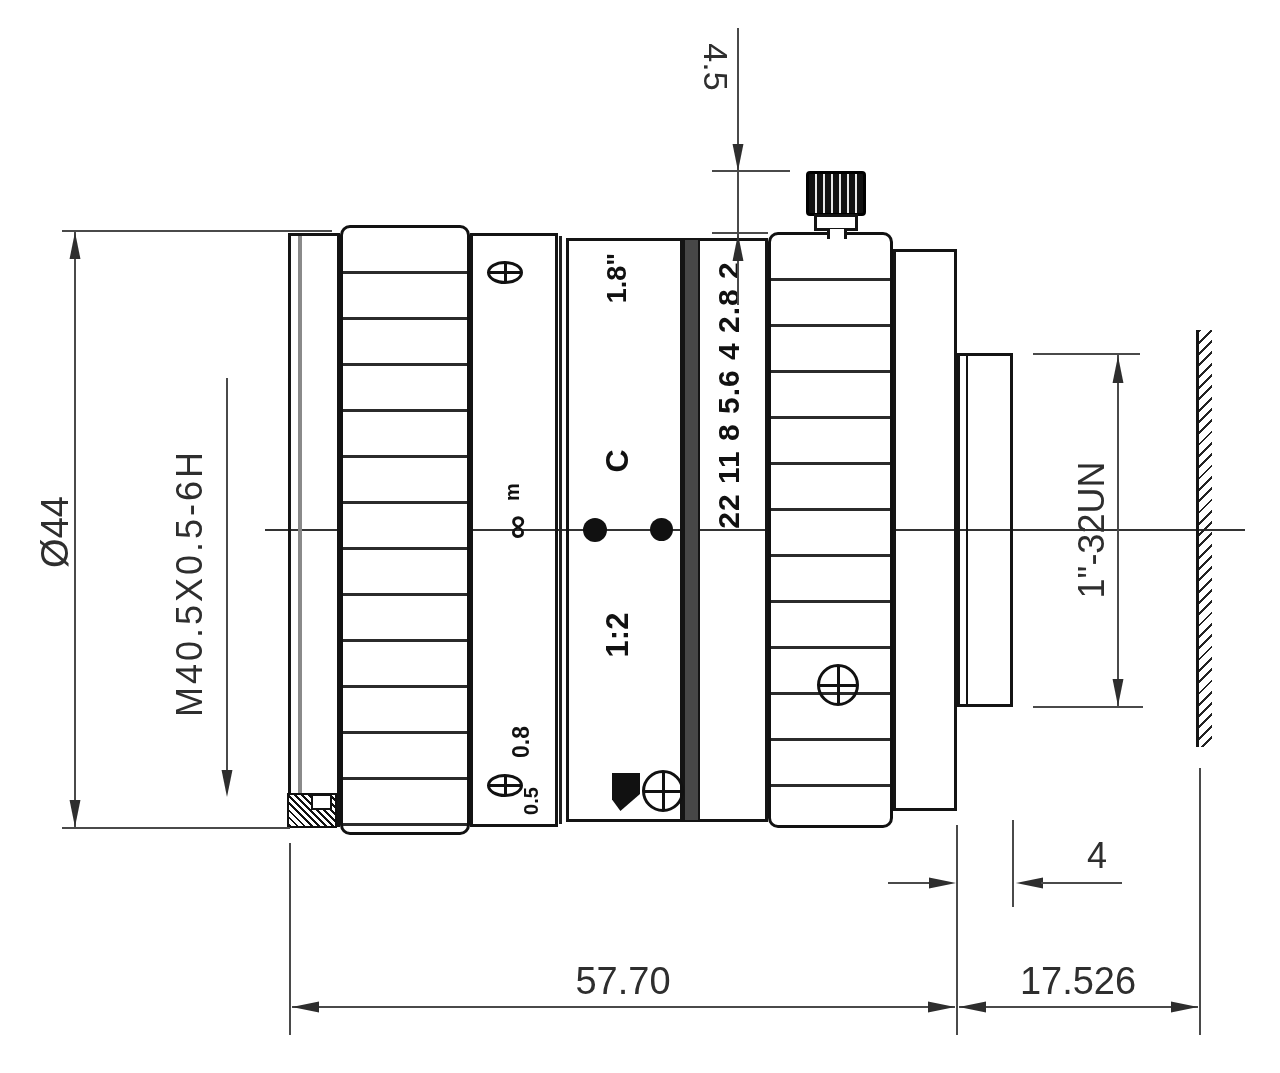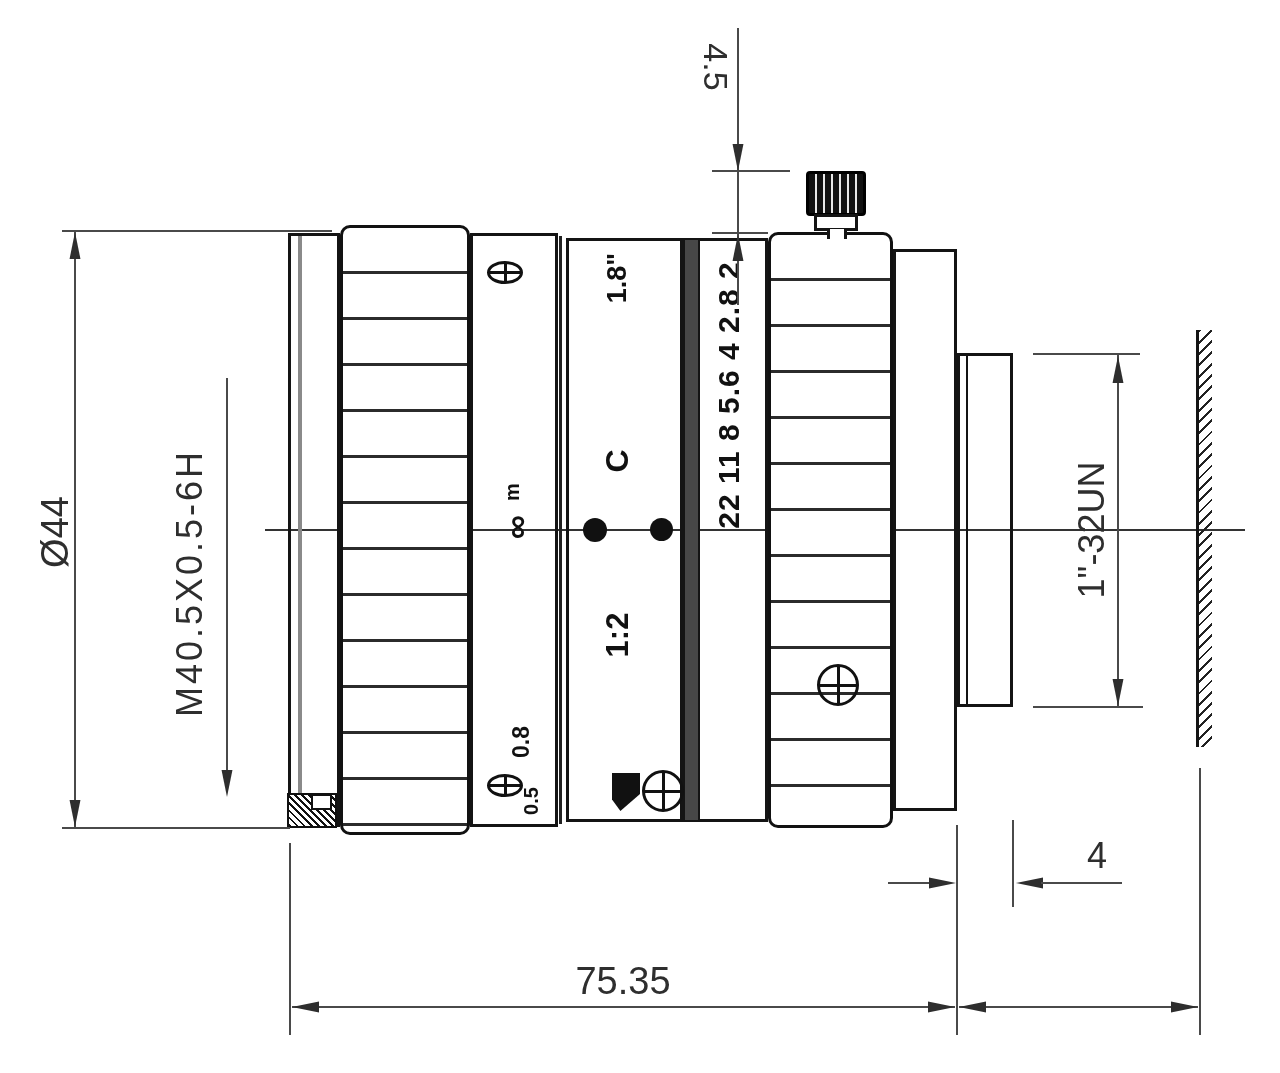--- a/index.html
+++ b/index.html
@@ -135,19 +135,20 @@
   <div class="hline" style="left:1041px;top:882px;width:81px;z-index:6;"></div>
   <div class="dimtext" style="left:1067px;top:835px;width:60px;height:42px;font-size:36px;z-index:6;">4</div>
 
   <div class="vline" style="left:289px;top:843px;height:192px;z-index:6;"></div>
   <div class="vline" style="left:956px;top:825px;height:210px;z-index:6;"></div>
   <div class="vline" style="left:1199px;top:768px;height:267px;z-index:6;"></div>
 
   <div class="hline" style="left:292px;top:1006px;width:663px;z-index:6;"></div>
   <div class="arr arr-left" style="left:292px;top:1000.5px;z-index:6;"></div>
   <div class="arr arr-right" style="left:928px;top:1000.5px;z-index:6;"></div>
-  <div class="dimtext" style="left:543px;top:960px;width:160px;height:42px;font-size:38px;z-index:6;">75.35</div>
+  <div class="dimtext" style="left:543px;top:960px;width:160px;height:42px;font-size:38px;z-index:6;">57.70</div>
 
   <div class="hline" style="left:959px;top:1006px;width:239px;z-index:6;"></div>
   <div class="arr arr-left" style="left:959px;top:1000.5px;z-index:6;"></div>
   <div class="arr arr-right" style="left:1171px;top:1000.5px;z-index:6;"></div>
+  <div class="dimtext" style="left:998px;top:960px;width:160px;height:42px;font-size:38px;z-index:6;">17.526</div>
 
 </div>
 
 </body></html>

